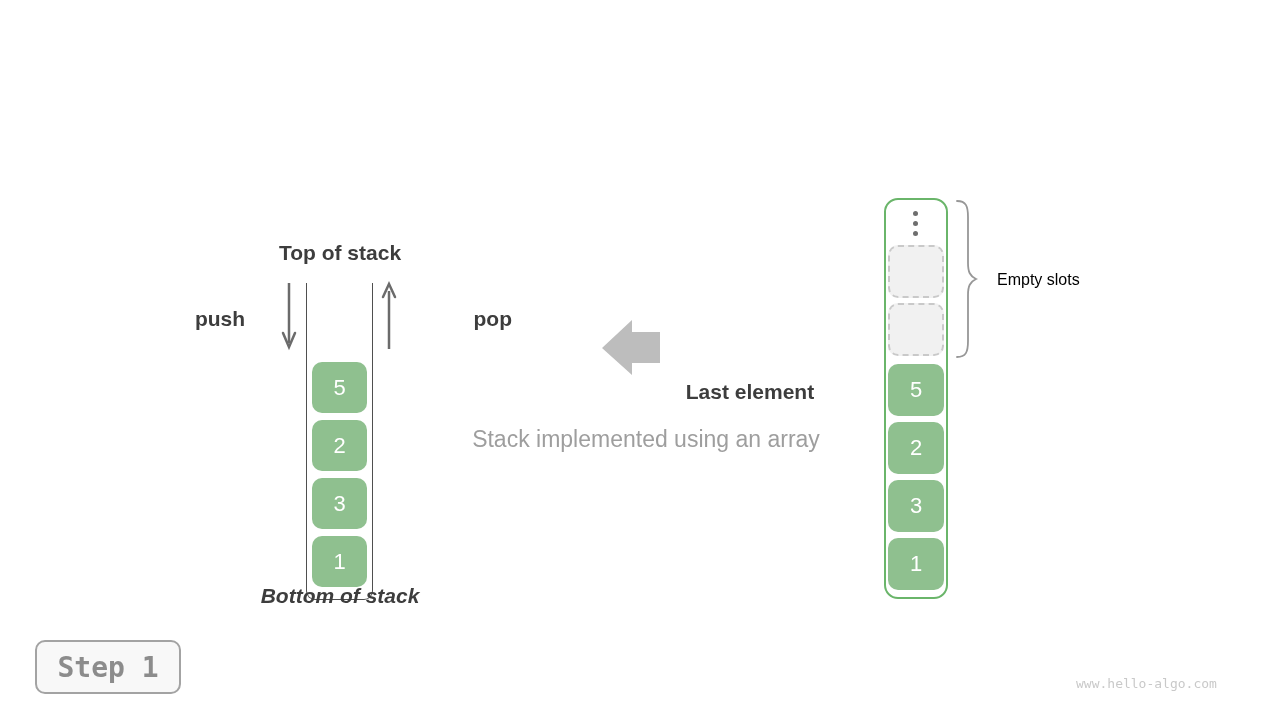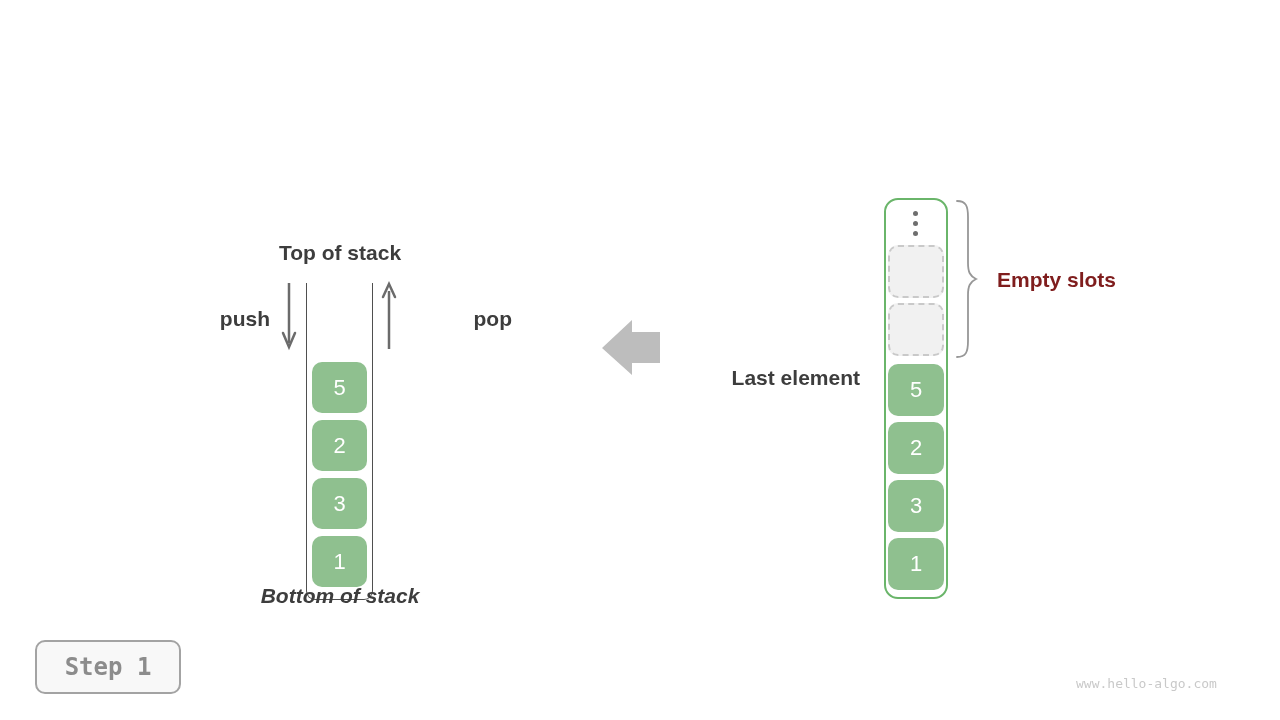--- a/index.html
+++ b/index.html
@@ -13,34 +13,34 @@
     overflow: hidden;
   }
   .abs { position: absolute; }
   .label-bold {
     font-size: 21px;
     font-weight: 700;
     color: #3d3d3d;
     line-height: 23px;
   }
   .label-gray-bold {
-    font-size: 21px;
-    font-weight: 700;
-    color: #7f1d1d;
+    font-size: 16px;
+    font-weight: 400;
+    color: #000000;
     line-height: 23px;
   }
   .caption {
     font-size: 23px;
     font-weight: 400;
     color: #9e9e9e;
     line-height: 26px;
     text-align: center;
   }
   .center { text-align: center; }
-  .right { text-align: right; }
+  .right { text-align: center; }
 
   
   .stack-box {
     left: 306px; top: 283px;
     width: 67px; height: 317px;
     border-left: 1.5px solid #4f4f4f;
     border-right: 1.5px solid #4f4f4f;
     border-bottom: 1.5px solid #4f4f4f;
     border-bottom-left-radius: 9px;
     border-bottom-right-radius: 9px;
@@ -83,21 +83,21 @@
   .step-badge {
     left: 35px; top: 640px;
     width: 146px; height: 54px;
     background: #f8f8f8;
     border: 2px solid #a3a3a3;
     border-radius: 10px;
     display: flex;
     align-items: center;
     justify-content: center;
     font-family: "DejaVu Sans Mono", monospace;
-    font-size: 24px;
+    font-size: 28px;
     font-weight: 700;
     color: #8c8c8c;
   }
   .watermark {
     left: 1076px; top: 676px;
     width: 170px;
     font-family: "DejaVu Sans Mono", monospace;
     font-size: 13px;
     color: #c9c9c9;
   }
@@ -126,20 +126,21 @@
   <div class="abs cell" style="left:312px; top:362px;">5</div>
   <div class="abs cell" style="left:312px; top:420px;">2</div>
   <div class="abs cell" style="left:312px; top:478px;">3</div>
   <div class="abs cell" style="left:312px; top:536px;">1</div>
 
   <div class="abs label-bold center" style="left:250px; top:584px; width:180px;font-style:italic;">Bottom of stack</div>
 
   <svg class="abs" style="left:602px; top:320px;" width="59" height="55" viewBox="0 0 59 55">
     <polygon points="0,28 30,0 30,12 58,12 58,43 30,43 30,55" fill="#bdbdbd"></polygon>
   </svg>
+  <div class="abs caption" style="left:440px; top:426px; width:412px;">Stack implemented using an array</div>
 
   <div class="abs array-box"></div>
 
   <div class="abs" style="left:913px; top:211px;">
     <div class="dot" style="margin-bottom:5px;"></div>
     <div class="dot" style="margin-bottom:5px;"></div>
     <div class="dot"></div>
   </div>
 
   <div class="abs empty-slot" style="left:888px; top:245px;"></div>
@@ -148,18 +149,18 @@
   <div class="abs cell cell-r" style="left:888px; top:364px;">5</div>
   <div class="abs cell cell-r" style="left:888px; top:422px;">2</div>
   <div class="abs cell cell-r" style="left:888px; top:480px;">3</div>
   <div class="abs cell cell-r" style="left:888px; top:538px;">1</div>
 
   <svg class="abs" style="left:955px; top:199px;" width="24" height="160" viewBox="0 0 24 160">
     <path d="M2,2 C11,2 13,7 13,18 L13,64 C13,73 15,77 21,80 C15,83 13,87 13,96 L13,142 C13,153 11,158 2,158" fill="none" stroke="#979797" stroke-width="1.8" stroke-linecap="round"></path>
   </svg>
   <div class="abs label-gray-bold" style="left:997px; top:268px; width:150px;">Empty slots</div>
 
-  <div class="abs label-bold right" style="left:640px; top:366px; width:220px;">Last element</div>
+  <div class="abs label-bold right" style="left:640px; top:380px; width:220px;">Last element</div>
 
   <div class="abs step-badge">Step 1</div>
   <div class="abs watermark">www.hello-algo.com</div>
 
 </div>
 
 </body></html>

